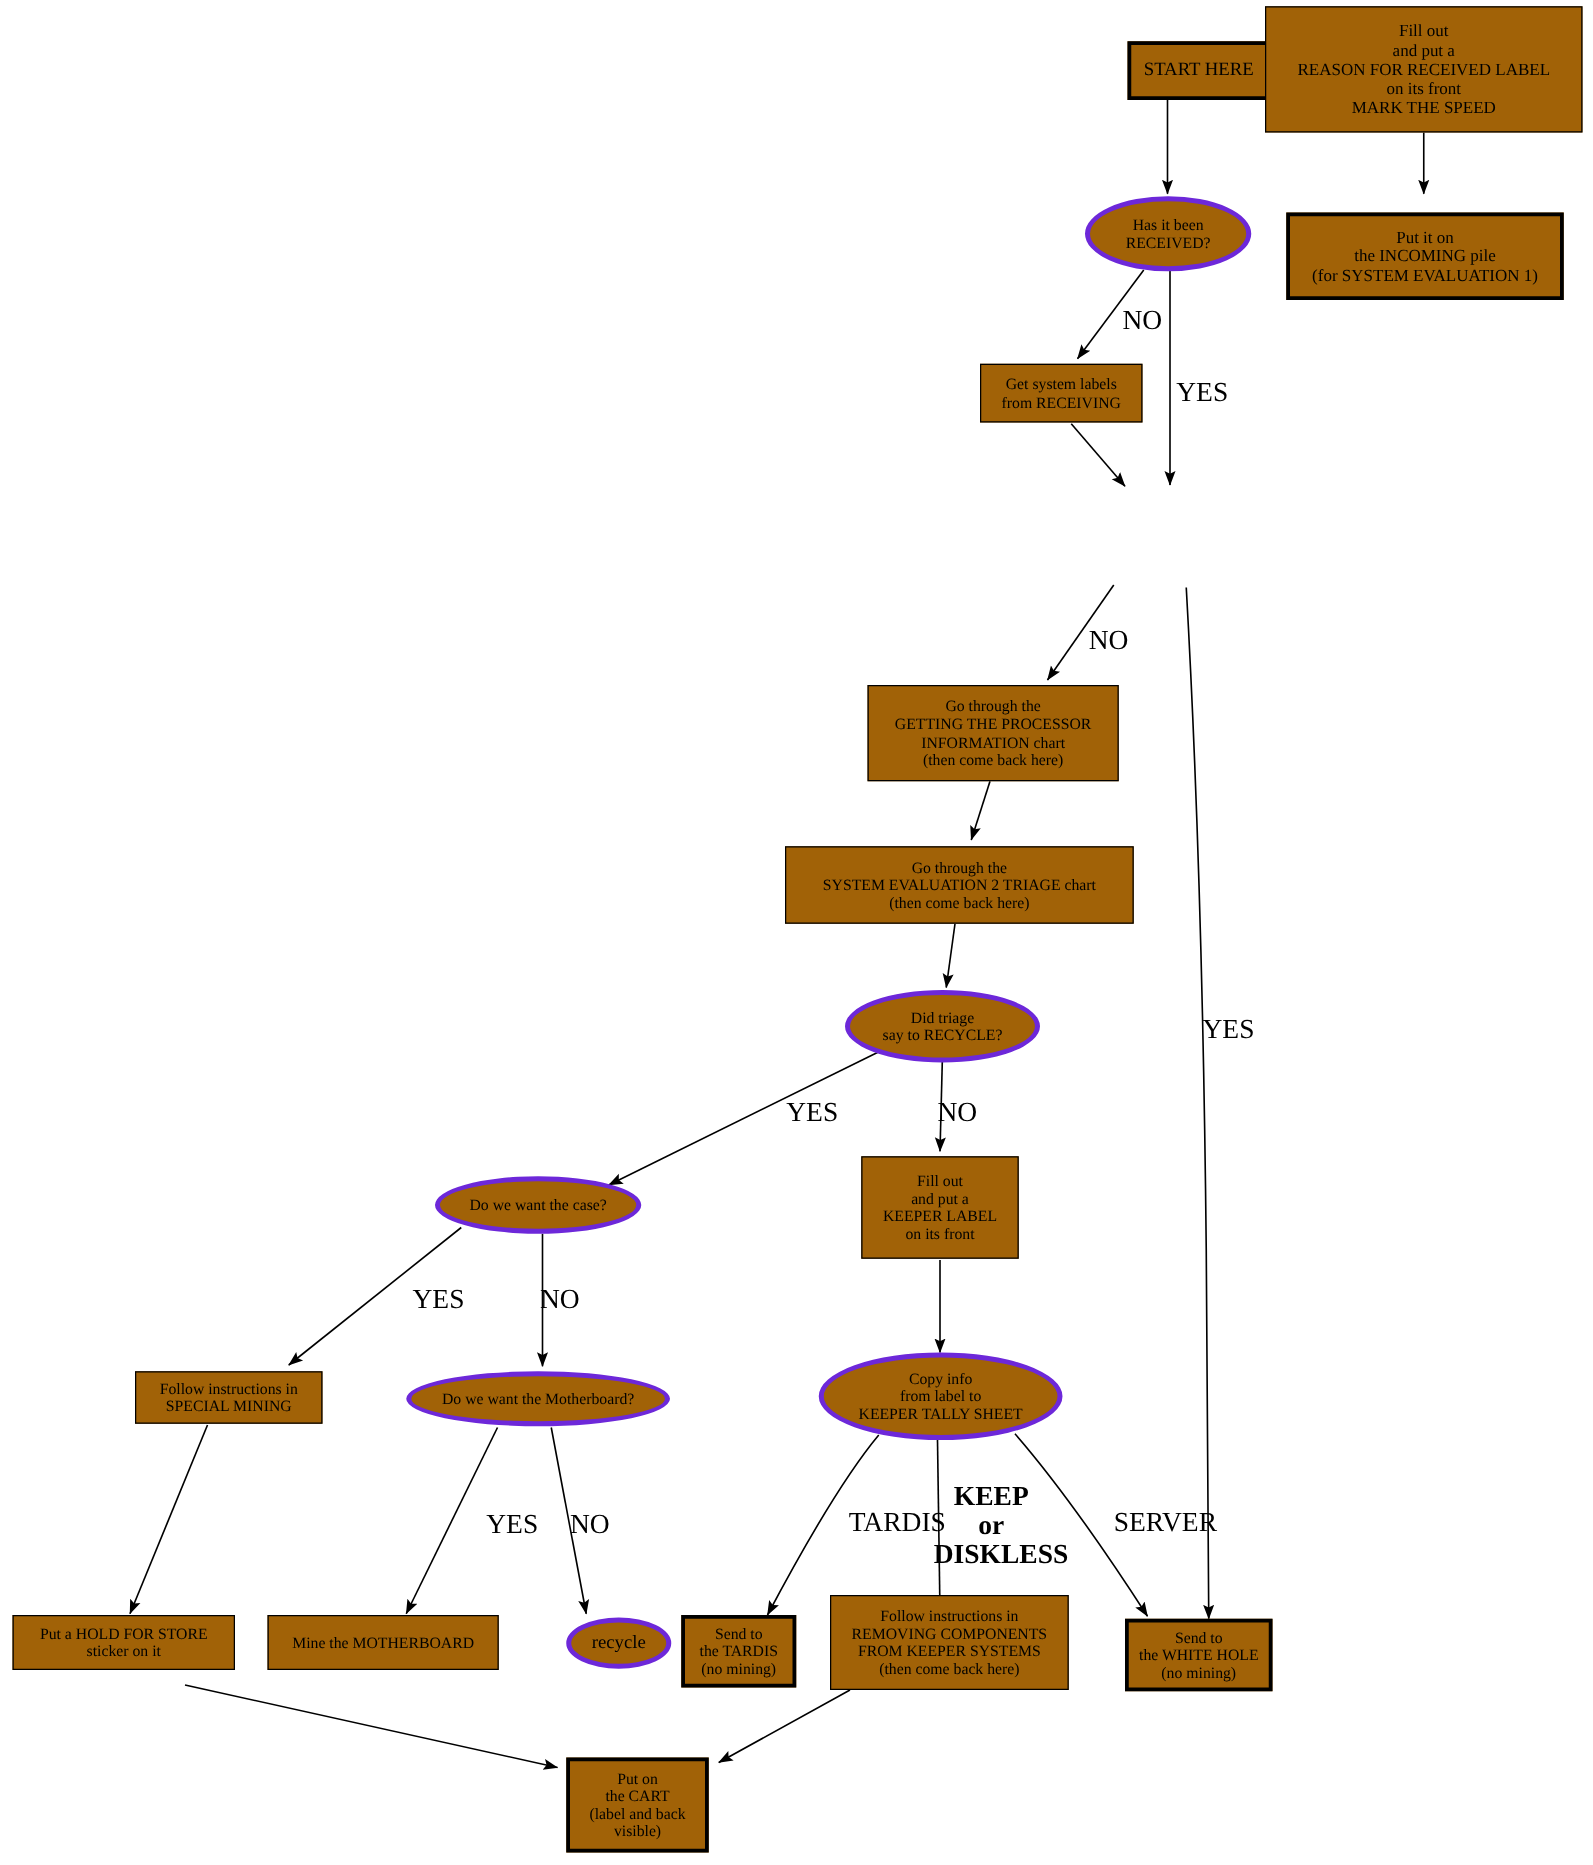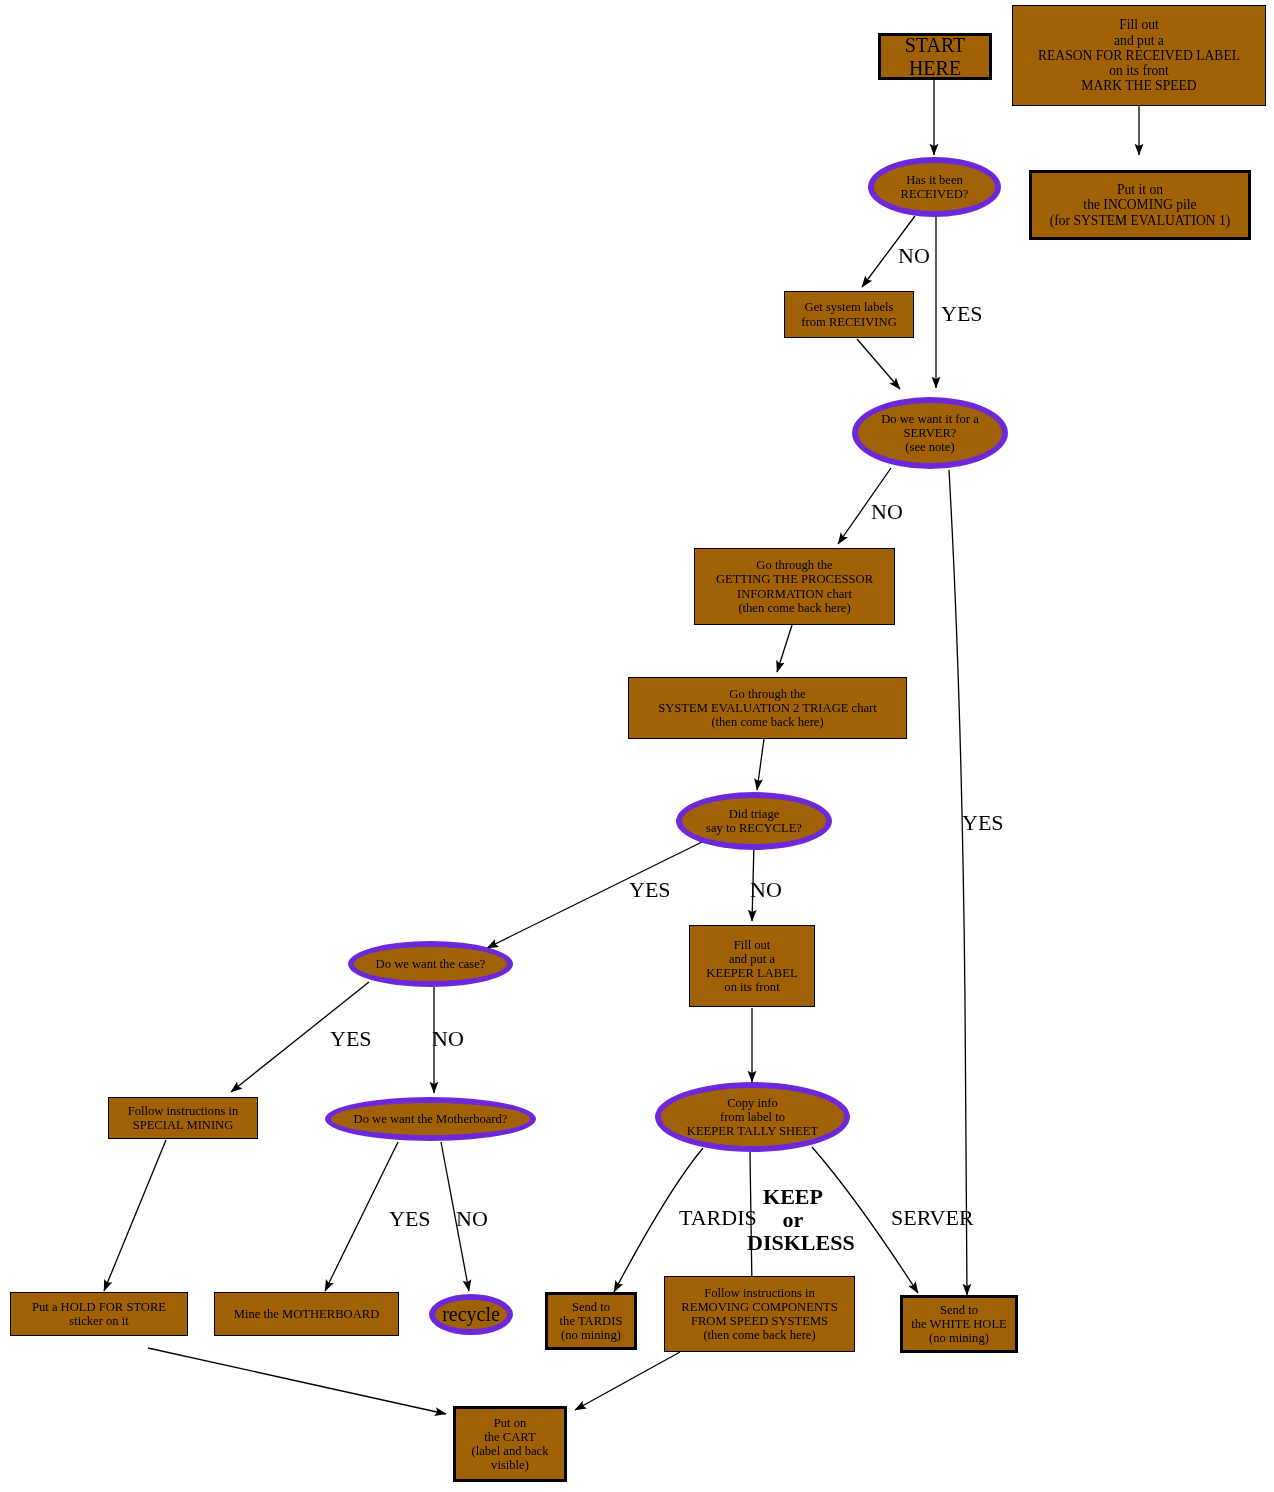--- a/index.html
+++ b/index.html
@@ -32,25 +32,25 @@
     text-align:center;
     background:#a16207;
     line-height:1.12;
     z-index:5;
   }
   .node .txt{display:block;width:100%;}
   
   .rect{border:1px solid #000000;}
   .rect.bold{border:3px solid #000000;}
   
-  .ellipse{border:6px solid #6d28d9;border-radius:50%;}
+  .ellipse{border:4px solid #6d28d9;border-radius:50%;}
   
   .fs13{font-size:12.6px;}
   .fs14{font-size:13.6px;}
-  .fs15{font-size:20px;}
+  .fs15{font-size:15px;margin-left:24px;}
   
   .elabel{
     position:absolute;
     font-size:22px;
     line-height:1.05;
     white-space:nowrap;
     z-index:6;
     background:transparent;
   }
   .elabel.multi{white-space:normal;text-align:center;font-weight:bold;}
@@ -143,27 +143,20 @@
     </span>
   </div>
 
   <div class="node rect fs13" style="left:784px;top:291px;width:130px;height:47px;">
     <span class="txt">
       <span>Get system labels</span><br>
       <span>from RECEIVING</span>
     </span>
   </div>
 
-  <div class="node ellipse fs13" style="left:852px;top:397px;width:156px;height:72px;">
-    <span class="txt">
-      <span>Do we want it for a</span><br>
-      <span>SERVER?</span><br>
-      <span>(see note)</span>
-    </span>
-  </div>
 
   <div class="node rect fs13" style="left:694px;top:548px;width:201px;height:77px;">
     <span class="txt">
       <span>Go through the</span><br>
       <span>GETTING THE PROCESSOR</span><br>
       <span>INFORMATION chart</span><br>
       <span>(then come back here)</span>
     </span>
   </div>
 
@@ -234,21 +227,21 @@
       <span>Send to</span><br>
       <span>the TARDIS</span><br>
       <span>(no mining)</span>
     </span>
   </div>
 
   <div class="node rect fs13" style="left:664px;top:1276px;width:191px;height:76px;">
     <span class="txt">
       <span>Follow instructions in</span><br>
       <span>REMOVING COMPONENTS</span><br>
-      <span>FROM SPEED SYSTEMS</span><br>
+      <span>FROM KEEPER SYSTEMS</span><br>
       <span>(then come back here)</span>
     </span>
   </div>
 
   <div class="node rect bold fs13" style="left:900px;top:1295px;width:118px;height:58px;">
     <span class="txt">
       <span>Send to</span><br>
       <span>the WHITE HOLE</span><br>
       <span>(no mining)</span>
     </span>

